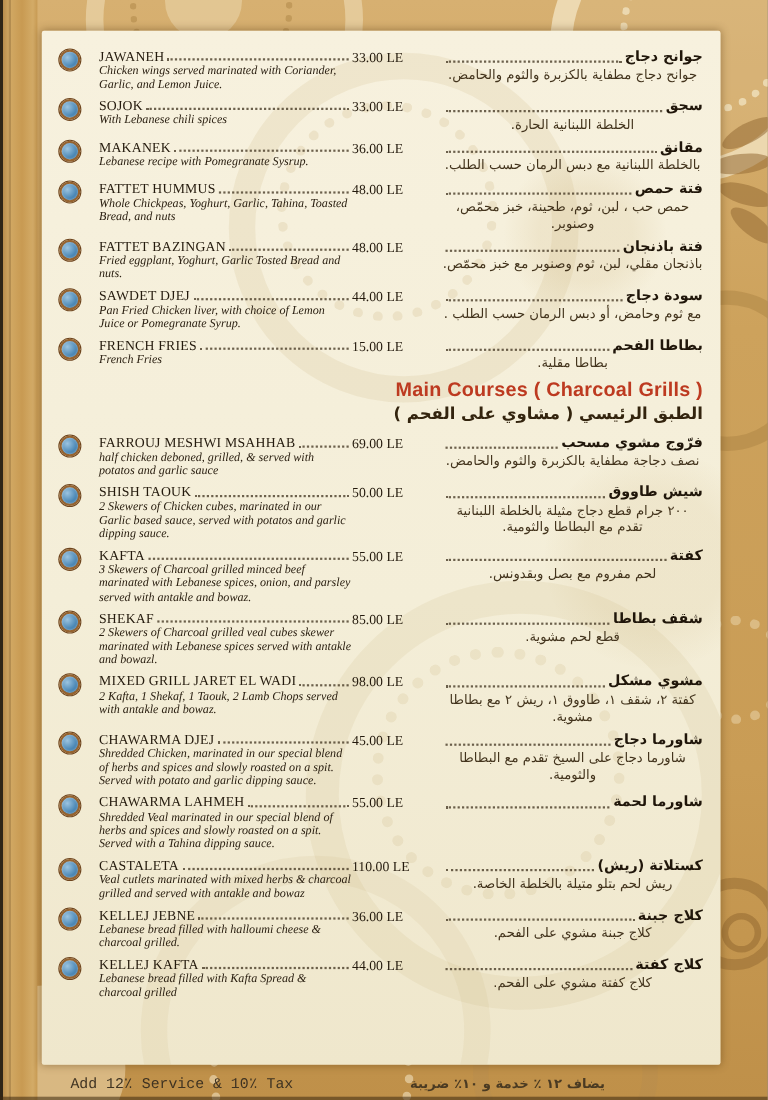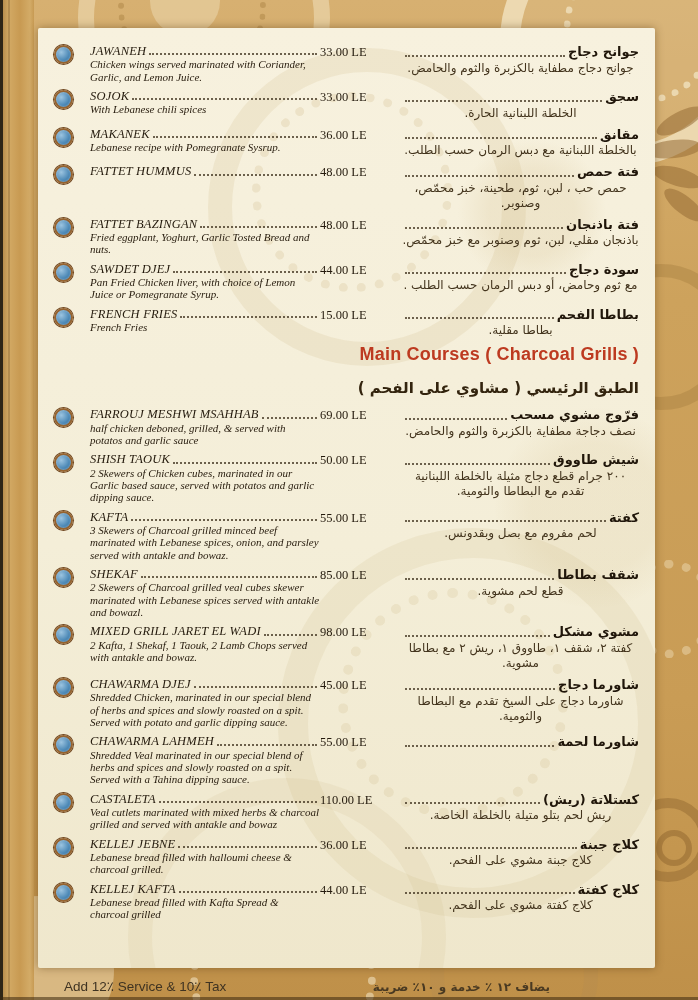--- a/index.html
+++ b/index.html
@@ -52,37 +52,37 @@
   .content{position:relative;z-index:2;}
 
   
   .row{display:flex;margin-bottom:6px;}
   .badge-col{width:36px;flex:0 0 36px;padding-top:1px;}
   .badge{display:inline-block;width:15px;height:15px;border-radius:50%;
     background:radial-gradient(circle at 35% 35%,#9cc4e0,#4a87b5 60%,#2f6a97);
     border:2px solid #96632f;box-shadow:0 0 0 1px #6e451e, inset 0 0 2px rgba(255,255,255,.6);}
   .en-col{width:230px;flex:0 0 230px;}
   .en-head{display:flex;align-items:flex-end;}
-  .en-name{font-style:italic;font-size:12.5px;line-height:1.15;letter-spacing:.2px;color:#241a0d;white-space:nowrap;}
+  .en-name{font-size:12.5px;line-height:1.15;letter-spacing:.2px;color:#241a0d;white-space:nowrap;}
   .dots{flex:1 1 8px;border-bottom:2px dotted rgba(62,48,28,.75);margin:0 3px 3px 3px;min-width:8px;}
   .en-desc{font-style:italic;font-size:11px;line-height:1.12;color:#2b2012;}
   .price-col{width:82px;flex:0 0 82px;font-size:12.5px;color:#241a0d;white-space:nowrap;padding-top:1px;}
   .ar-col{flex:1 1 auto;min-width:0;}
   .ar-head{display:flex;align-items:flex-end;}
   .ar-name{font-family:"DejaVu Sans",sans-serif;font-weight:bold;font-size:13px;line-height:1.2;color:#20160a;white-space:nowrap;}
   .ar-desc{font-family:"DejaVu Sans",sans-serif;font-size:12px;line-height:1.25;color:#43341d;text-align:center;direction:rtl;margin-top:1px;}
 
   
   .section-header{text-align:right;margin:6px 0 10px 0;}
   .sh-en{font-family:"Liberation Sans",sans-serif;font-weight:600;font-size:18px;color:#bd3a20;letter-spacing:.2px;}
-  .sh-ar{font-family:"DejaVu Sans",sans-serif;font-weight:bold;font-size:15px;color:#33240e;margin-top:14px;}
+  .sh-ar{font-family:"DejaVu Sans",sans-serif;font-weight:bold;font-size:15px;color:#33240e;margin-top:2px;}
 
   
   .footer{position:absolute;left:64px;right:43px;bottom:6px;display:flex;justify-content:space-between;align-items:baseline;z-index:3;}
-  .footer-en{font-family:Liberation Sans, sans-serif;font-size:13.5px;color:#3f3322;}
+  .footer-en{font-family:Liberation Mono, monospace;font-size:13.5px;color:#3f3322;}
   .footer-ar{font-family:"DejaVu Sans",sans-serif;font-size:12px;font-weight:bold;color:#4a3a22;margin-right:105px;}
 </style>
 </head>
 <body>
 
 <div class="stage">
 
   <div class="orn o-tl-ring"></div>
   <div class="orn o-tl-dots"></div>
   <div class="orn o-tl-core"></div>
@@ -178,20 +178,21 @@
 
   <div class="row">
     <div class="badge-col">
       <span class="badge"></span>
     </div>
     <div class="en-col">
       <div class="en-head">
         <span class="en-name">FATTET HUMMUS</span>
         <span class="dots"></span>
       </div>
+      <div class="en-desc">Whole Chickpeas, Yoghurt, Garlic, Tahina, Toasted Bread, and nuts</div>
     </div>
     <div class="price-col">48.00 LE</div>
     <div class="ar-col">
       <div class="ar-head">
         <span class="dots"></span>
         <span class="ar-name">فتة حمص</span>
       </div>
       <div class="ar-desc">حمص حب ، لبن، ثوم، طحينة، خبز محمّص، وصنوبر.</div>
     </div>
   </div>

